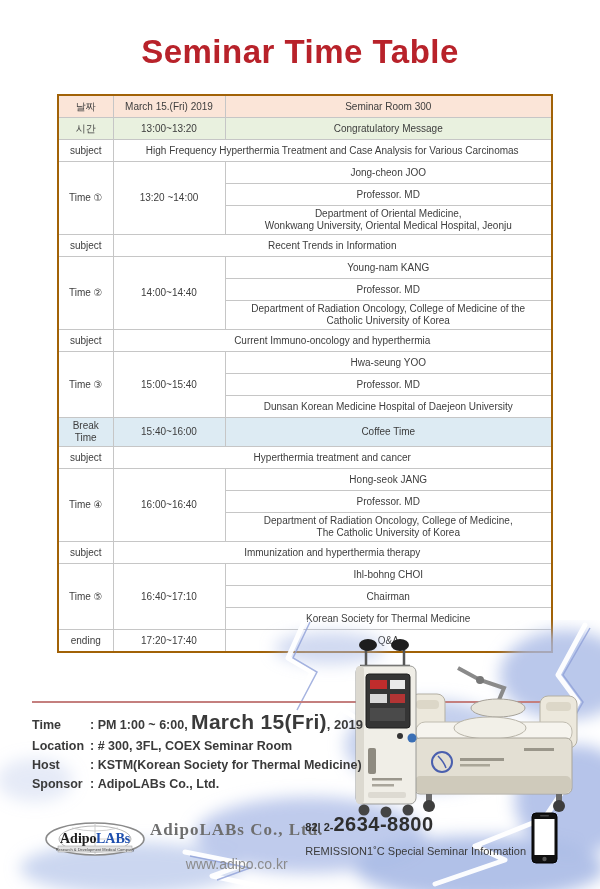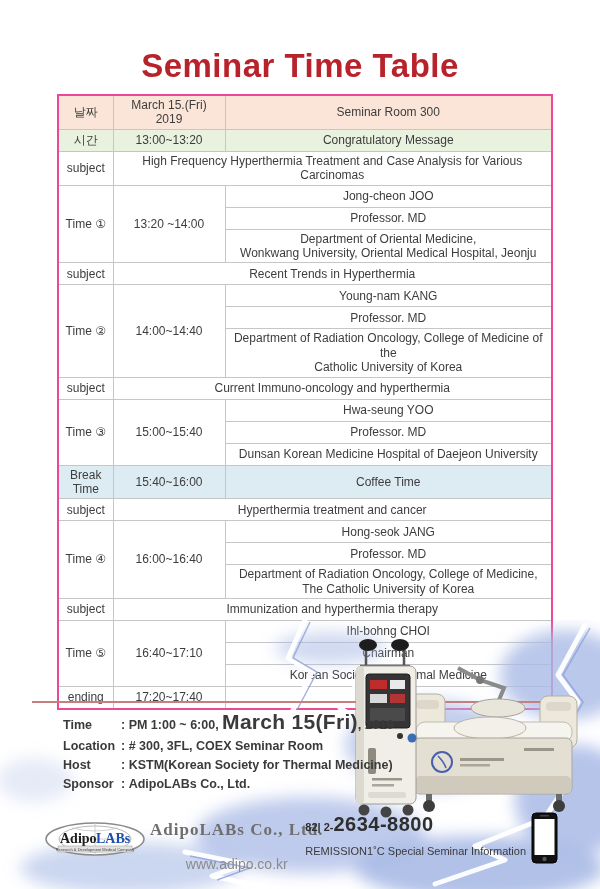--- a/index.html
+++ b/index.html
@@ -1,34 +1,34 @@
 <!DOCTYPE html>
 <html><head>
 <meta charset="utf-8">
 <style>
   html,body{margin:0;padding:0;}
   .page{position:relative;width:600px;height:889px;background:#ffffff;overflow:hidden;
         font-family:"Liberation Sans","DejaVu Sans",sans-serif;}
-  .title{position:absolute;top:33px;left:0;right:0;margin:14px;text-align:center;
+  .title{position:absolute;top:33px;left:0;right:0;margin:0;text-align:center;
          font-size:33px;font-weight:bold;color:#b8222a;letter-spacing:.5px;}
   table.tt{position:absolute;left:57px;top:94px;width:496px;border-collapse:collapse;
-           table-layout:fixed;font-size:12px;color:#3d3d3d;background:#fff;
-           border:2px solid #ec4899;}
+           table-layout:fixed;font-size:10px;color:#3d3d3d;background:#fff;
+           border:2px solid #a16207;}
   .tt td{border:1px solid #c6c6c6;text-align:center;vertical-align:middle;
          padding:2px 4px;height:17px;line-height:1.2;}
   .tt tr.peach td{background:#fbe5d8;}
   .tt tr.green td{background:#e9f1df;}
   .tt tr.breakrow td{background:#ddebf3;}
   .affil{white-space:pre-line;line-height:1.18;margin-top:8px;}
   .bottom{position:absolute;left:0;top:620px;width:600px;height:269px;}
   .bg-svg{position:absolute;left:0;top:0;width:600px;height:269px;}
   .red-line{position:absolute;left:32px;top:81px;width:540px;height:2px;
             background:#c47f7e;}
   .device-svg{position:absolute;left:338px;top:16px;width:252px;height:200px;}
-  .info{position:absolute;left:63px;top:90px;color:#3a3a3a;font-weight:bold;
+  .info{position:absolute;left:32px;top:90px;color:#3a3a3a;font-weight:bold;
         font-size:12.5px;}
   .info-row{display:flex;align-items:baseline;margin-bottom:5px;white-space:pre;}
   .info-label{display:inline-block;width:58px;}
   .big-date{font-size:21px;letter-spacing:.3px;}
   .post-date{font-size:13px;}
   .logo-svg{position:absolute;left:44px;top:198px;width:102px;height:44px;}
   .company-block{position:absolute;left:150px;top:200px;text-align:center;}
   .company{font-family:"Liberation Serif","DejaVu Serif",serif;font-weight:bold;
            font-size:17px;color:#6e6e6e;letter-spacing:1px;}
   .website{font-size:14px;color:#8b8b8b;margin-top:16px;}
@@ -75,21 +75,21 @@
       <tr>
         <td>Professor. MD</td>
       </tr>
       <tr>
         <td class="affil">Department of Oriental Medicine,
 Wonkwang University, Oriental Medical Hospital, Jeonju</td>
       </tr>
 
       <tr>
         <td>subject</td>
-        <td colspan="2">Recent Trends in Hyperthermia</td>
+        <td colspan="2">Recent Trends in Information</td>
       </tr>
       <tr>
         <td rowspan="3">Time ②</td>
         <td rowspan="3">14:00~14:40</td>
         <td>Young-nam KANG</td>
       </tr>
       <tr>
         <td>Professor. MD</td>
       </tr>
       <tr>

